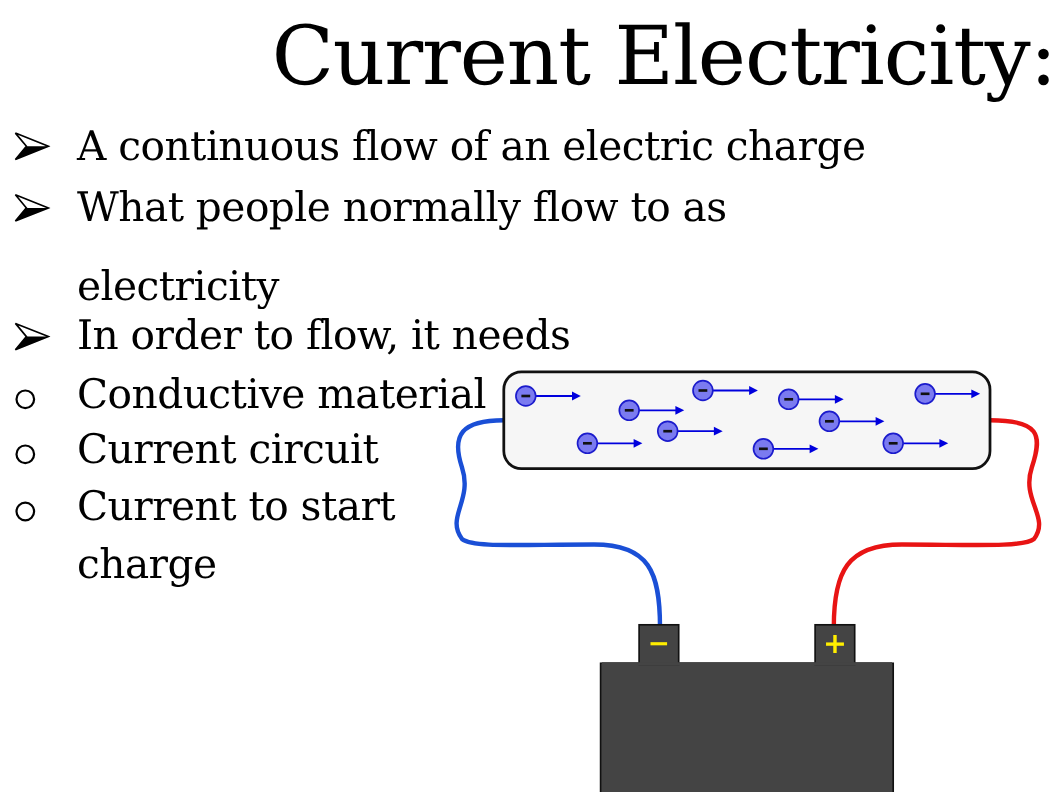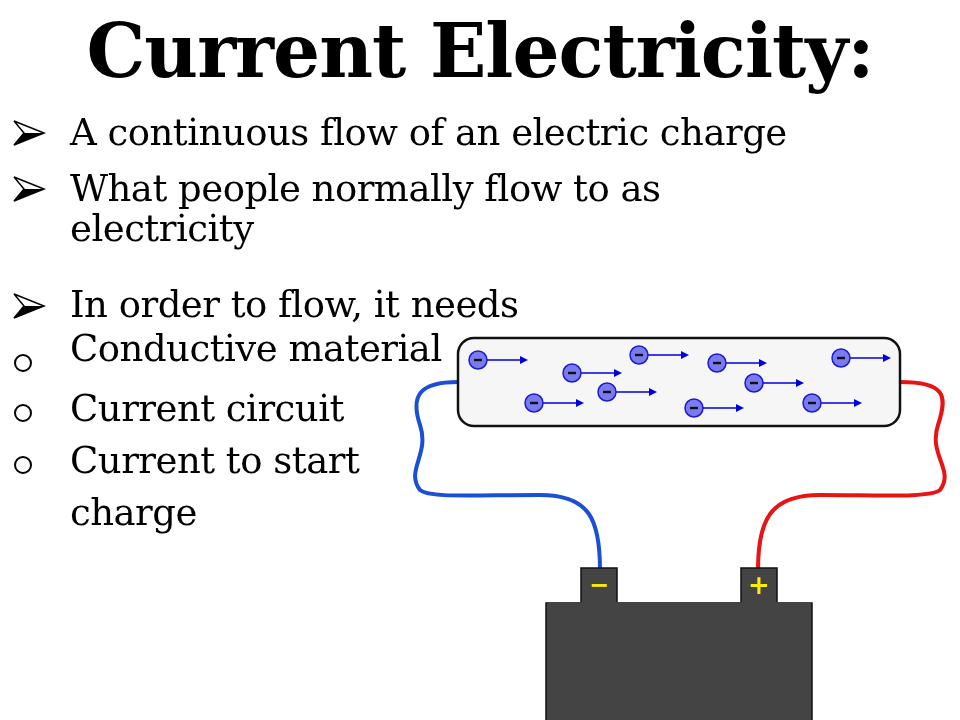--- a/index.html
+++ b/index.html
@@ -1,19 +1,19 @@
 <!DOCTYPE html>
 <html><head>
 <meta charset="utf-8">
 <style>
   html, body { margin:0; padding:0; }
   body { width:960px; height:720px; background:#ffffff; position:relative; overflow:hidden;
          font-family:"DejaVu Serif", "Liberation Serif", serif; color:#000; }
-  .title { position:absolute; left:0; top:6px; width:960px; text-align:center;
-           font-size:74px; line-height:90px; letter-spacing:-1px; font-weight:bold; }
+  .title { position:absolute; left:0; top:6px; width:960px; text-align:right;
+           font-size:74px; line-height:90px; letter-spacing:-1px; font-weight:normal; }
   .line { position:absolute; left:70px; font-size:37px; line-height:50px; white-space:nowrap; letter-spacing:-0.5px; }
   .bullet-arrow { position:absolute; left:12px; width:34px; height:28px; }
   .bullet-circle { position:absolute; left:14px; width:18px; height:18px; border:2px solid #000; border-radius:50%; box-sizing:border-box; }
   svg.diagram { position:absolute; left:0; top:0; }
 </style>
 </head>
 <body>
 
 <div class="title">Current Electricity:</div>
 
@@ -21,30 +21,30 @@
   <polygon points="2,2 32,14 2,26 12,14" fill="#fff" stroke="#000" stroke-width="1.5"></polygon>
   <polygon points="12,14 32,14 2,26" fill="#000"></polygon>
 </svg>
 <div class="line" style="top:108px">A continuous flow of an electric charge</div>
 
 <svg class="bullet-arrow" style="top:175px" viewBox="0 0 34 28">
   <polygon points="2,2 32,14 2,26 12,14" fill="#fff" stroke="#000" stroke-width="1.5"></polygon>
   <polygon points="12,14 32,14 2,26" fill="#000"></polygon>
 </svg>
 <div class="line" style="top:164px">What people normally flow to as</div>
-<div class="line" style="top:204px">electricity</div>
+<div class="line" style="top:236px">electricity</div>
 
 <svg class="bullet-arrow" style="top:292px" viewBox="0 0 34 28">
   <polygon points="2,2 32,14 2,26 12,14" fill="#fff" stroke="#000" stroke-width="1.5"></polygon>
   <polygon points="12,14 32,14 2,26" fill="#000"></polygon>
 </svg>
 <div class="line" style="top:280px">In order to flow, it needs</div>
 
 <div class="bullet-circle" style="top:354px"></div>
-<div class="line" style="top:324px">Conductive material</div>
+<div class="line" style="top:334px">Conductive material</div>
 
 <div class="bullet-circle" style="top:404px"></div>
 <div class="line" style="top:384px">Current circuit</div>
 
 <div class="bullet-circle" style="top:456px"></div>
 <div class="line" style="top:436px">Current to start</div>
 <div class="line" style="top:488px">charge</div>
 
 <svg class="diagram" width="960" height="720" viewBox="0 0 960 720">
 

